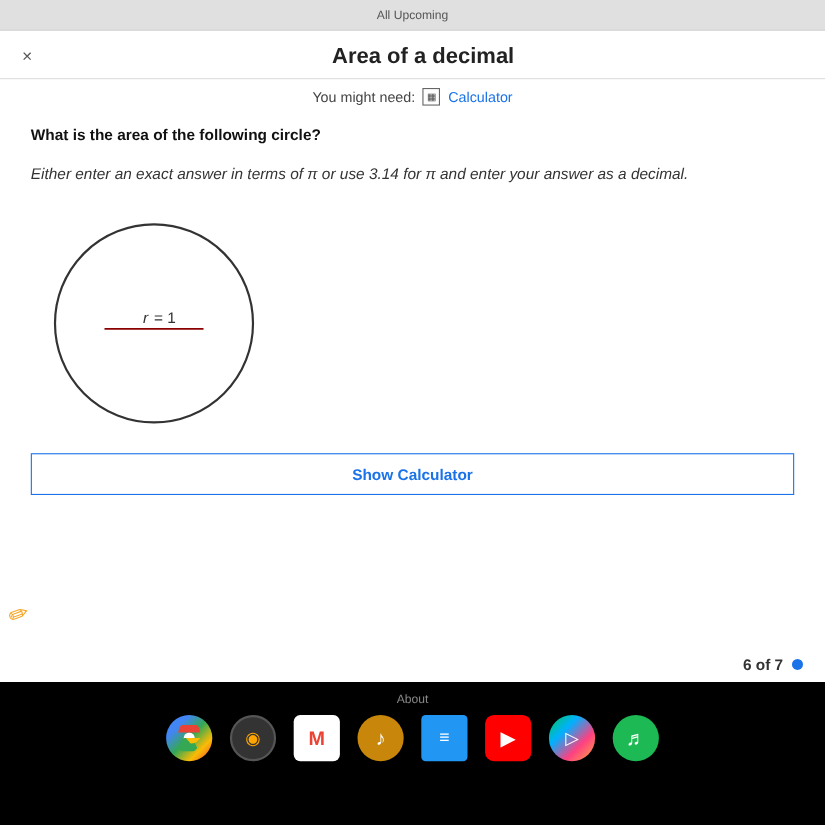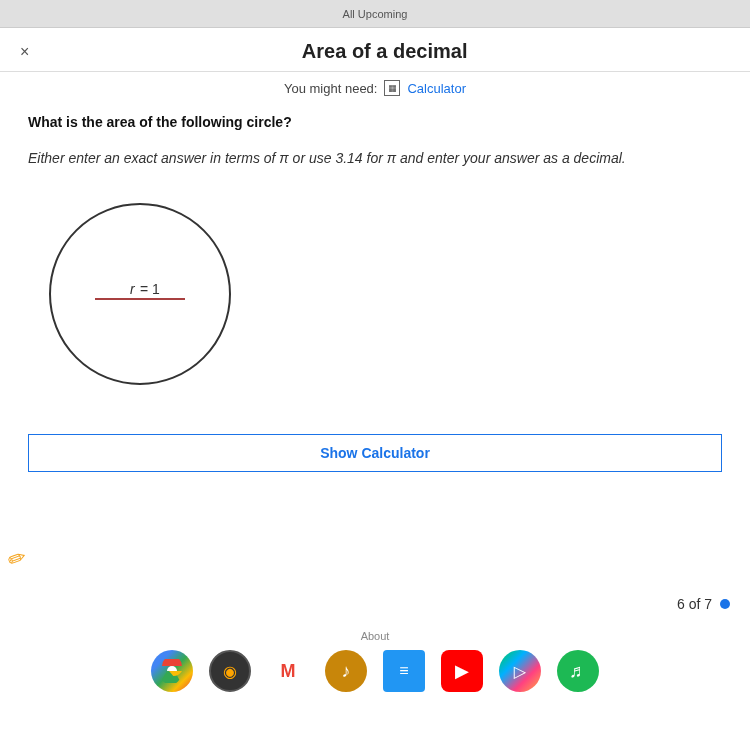--- a/index.html
+++ b/index.html
@@ -153,21 +153,21 @@
       font-size: 13px;
       color: #333;
     }
 
     sup {
       font-size: 9px;
     }
 
     
     .show-calc-btn {
-      margin: 24px 28px;
+      margin: 2px 28px;
       padding: 10px 18px;
       border: 1px solid #1a73e8;
       background: #fff;
       color: #1a73e8;
       font-size: 14px;
       font-weight: bold;
       cursor: pointer;
       display: inline-block;
     }
 
@@ -175,35 +175,36 @@
     .pagination-bar {
       position: absolute;
       bottom: 0;
       right: 0;
       padding: 8px 20px;
       font-size: 14px;
       color: #333;
       display: flex;
       align-items: center;
       gap: 8px;
+      font-weight: bold;
     }
 
     .page-dot {
       width: 10px;
       height: 10px;
       background: #1a73e8;
       border-radius: 50%;
       display: inline-block;
     }
 
     
     .taskbar {
       width: 750px;
       height: 130px;
-      background: #ffffff;
+      background: #000000;
       display: flex;
       flex-direction: column;
       align-items: center;
       justify-content: flex-start;
       padding-top: 10px;
     }
 
     .taskbar-about {
       font-size: 11px;
       color: #888;

